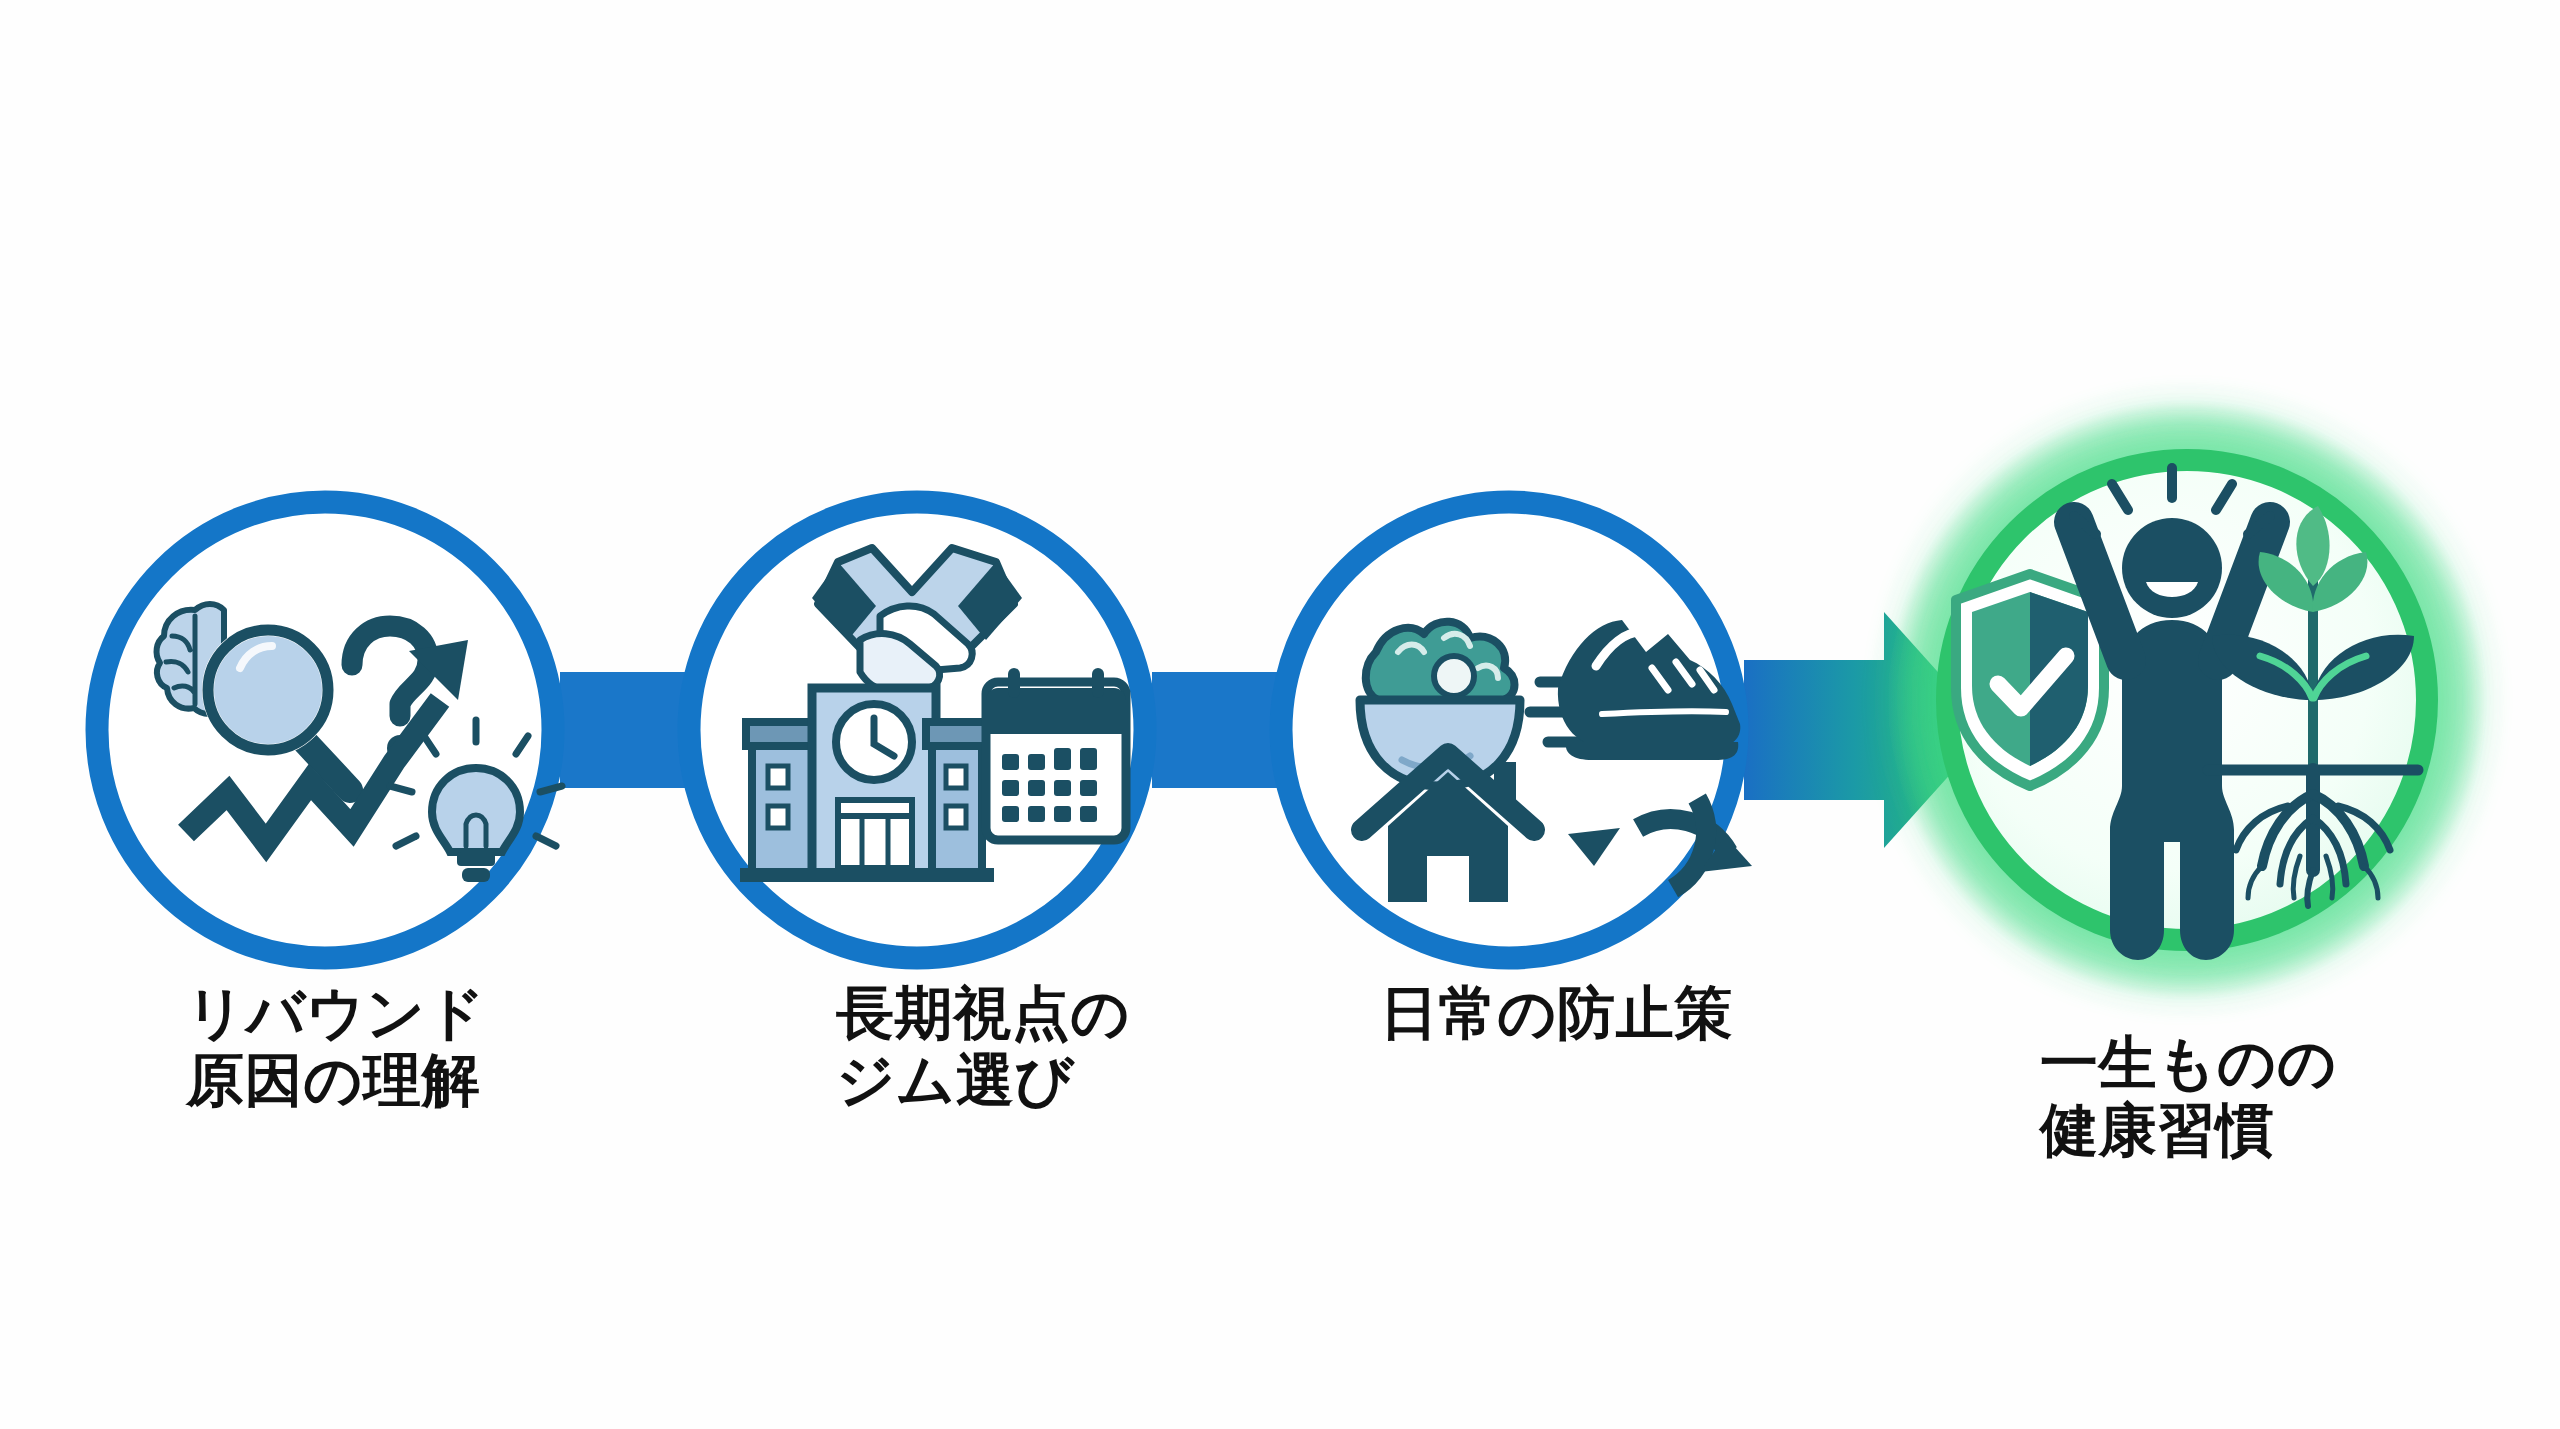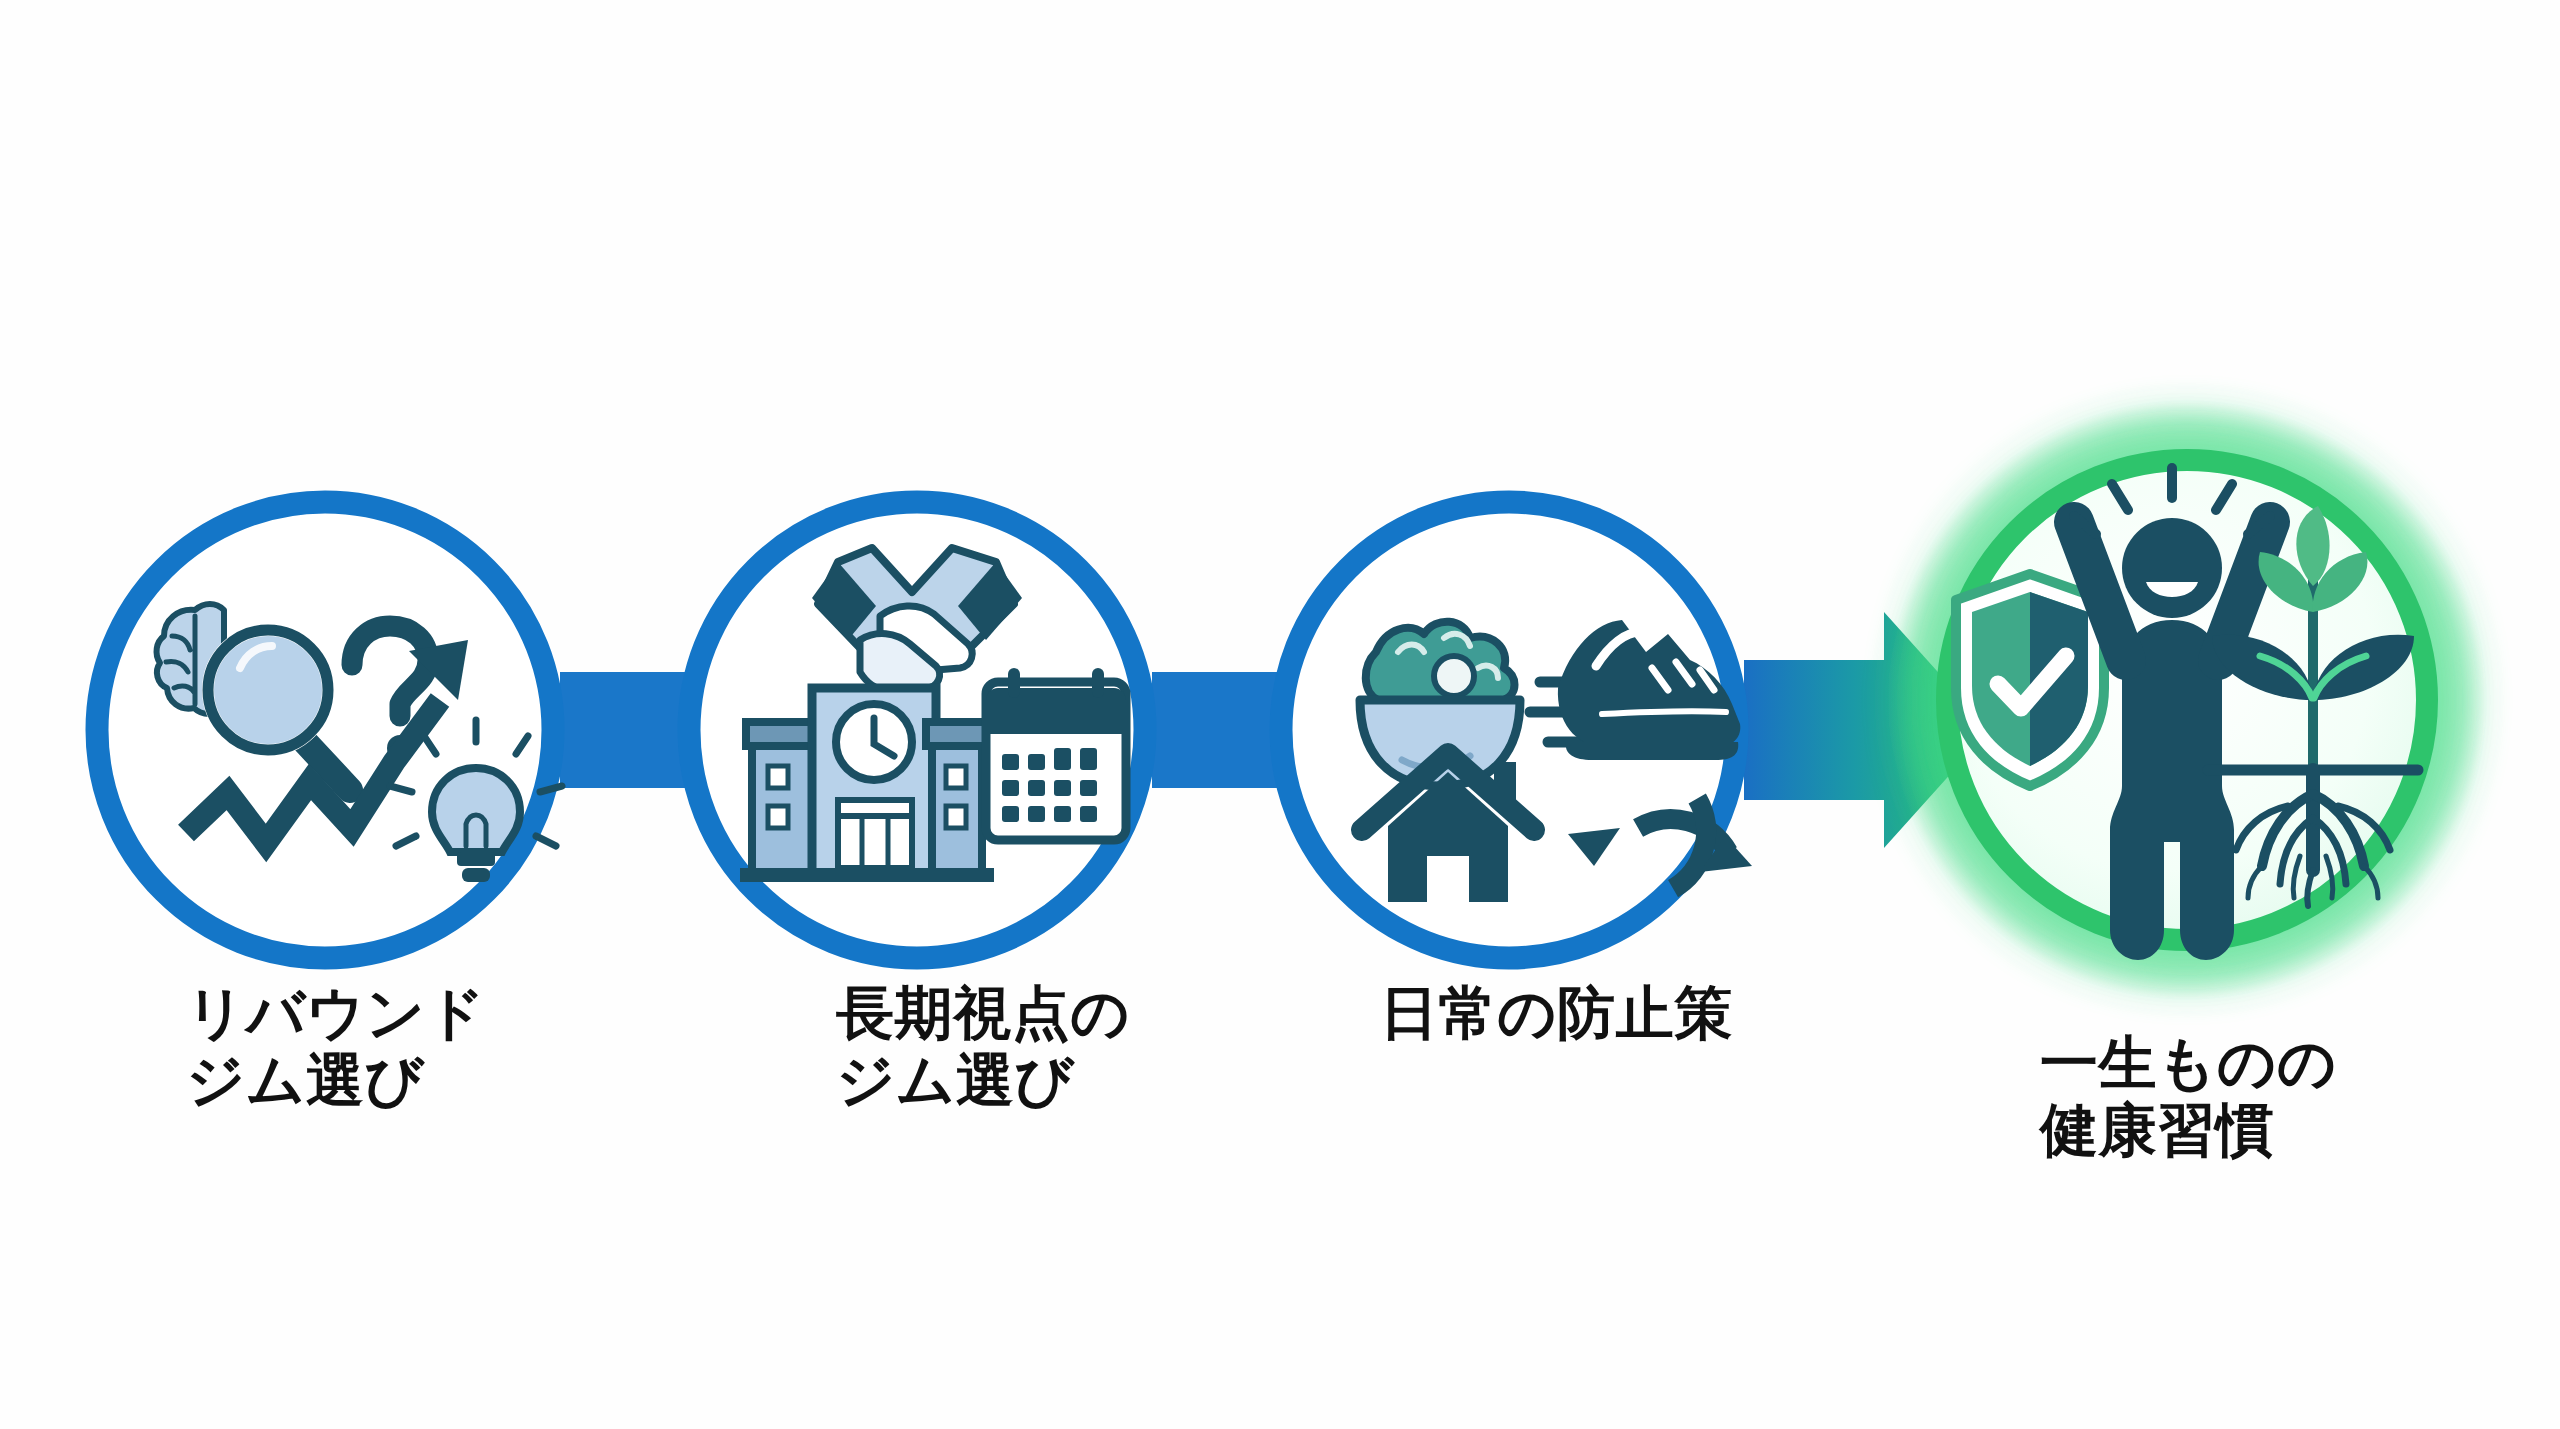--- a/index.html
+++ b/index.html
@@ -313,21 +313,21 @@
           <path d="M2364 866 C2374 876 2378 888 2378 898" stroke-width="5"></path>
           <path d="M2300 856 C2294 872 2292 886 2294 898" stroke-width="5"></path>
           <path d="M2326 856 C2332 872 2334 886 2332 898" stroke-width="5"></path>
           <path d="M2313 870 C2308 884 2306 896 2308 906" stroke-width="6"></path>
         </g>
       </g>
     </g>
   </svg>
 
   <div class="step-label label-1">リバウンド
-ジム選び</div>
+原因の理解</div>
 
   <div class="step-label label-2">長期視点の
 ジム選び</div>
 
   <div class="step-label label-3">日常の防止策</div>
 
   <div class="step-label label-4">一生ものの
 健康習慣</div>
 
 </div>

